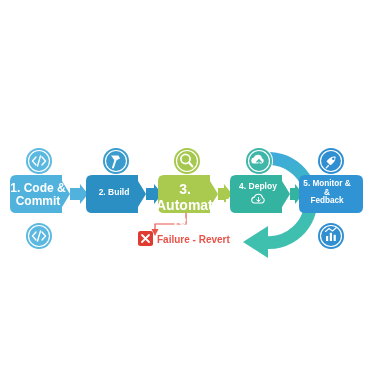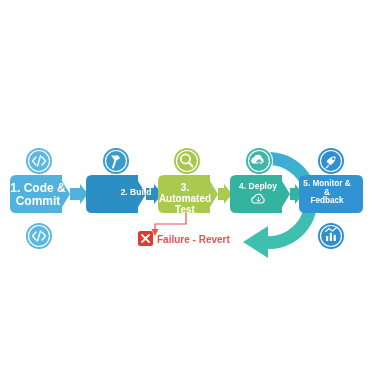--- a/index.html
+++ b/index.html
@@ -150,23 +150,23 @@
     <rect x="326" y="236" width="2.2" height="5" fill="#ffffff"></rect>
     <rect x="329.8" y="232.8" width="2.2" height="8.2" fill="#ffffff"></rect>
     <rect x="333.6" y="234.8" width="2.2" height="6.2" fill="#ffffff"></rect>
     <path d="M 325.5 231.5 L 329 228.5 L 332.5 231 L 336.5 227.5" fill="none" stroke="#ffffff" stroke-width="1.1" stroke-linecap="round" stroke-linejoin="round"></path>
   </g>
 </svg>
 
 <div class="stage-label" style="left:10px;top:182px;width:56px;font-size:12px;text-align:center;">1. Code &amp;
 Commit</div>
 
-<div class="stage-label" style="left:86px;top:188px;width:56px;font-size:8.5px;padding-left:22px;">2. Build</div>
+<div class="stage-label" style="left:86px;top:188px;width:56px;font-size:8.5px;">2. Build</div>
 
-<div class="stage-label" style="left:156px;top:182px;width:58px;font-size:10px;">3. Automated
+<div class="stage-label" style="left:156px;top:182px;width:58px;font-size:14px;">3. Automated
 Test</div>
 
 <div class="stage-label" style="left:230px;top:182px;width:56px;font-size:8.5px;">4. Deploy</div>
 
 <div class="stage-label" style="left:296px;top:180px;width:62px;font-size:8.2px;line-height:1.05;">5. Monitor &amp;
 &amp;
 Fedback</div>
 
 <div class="fail-label" style="left:157px;top:234px;font-size:10px;">Failure - Revert</div>
 

